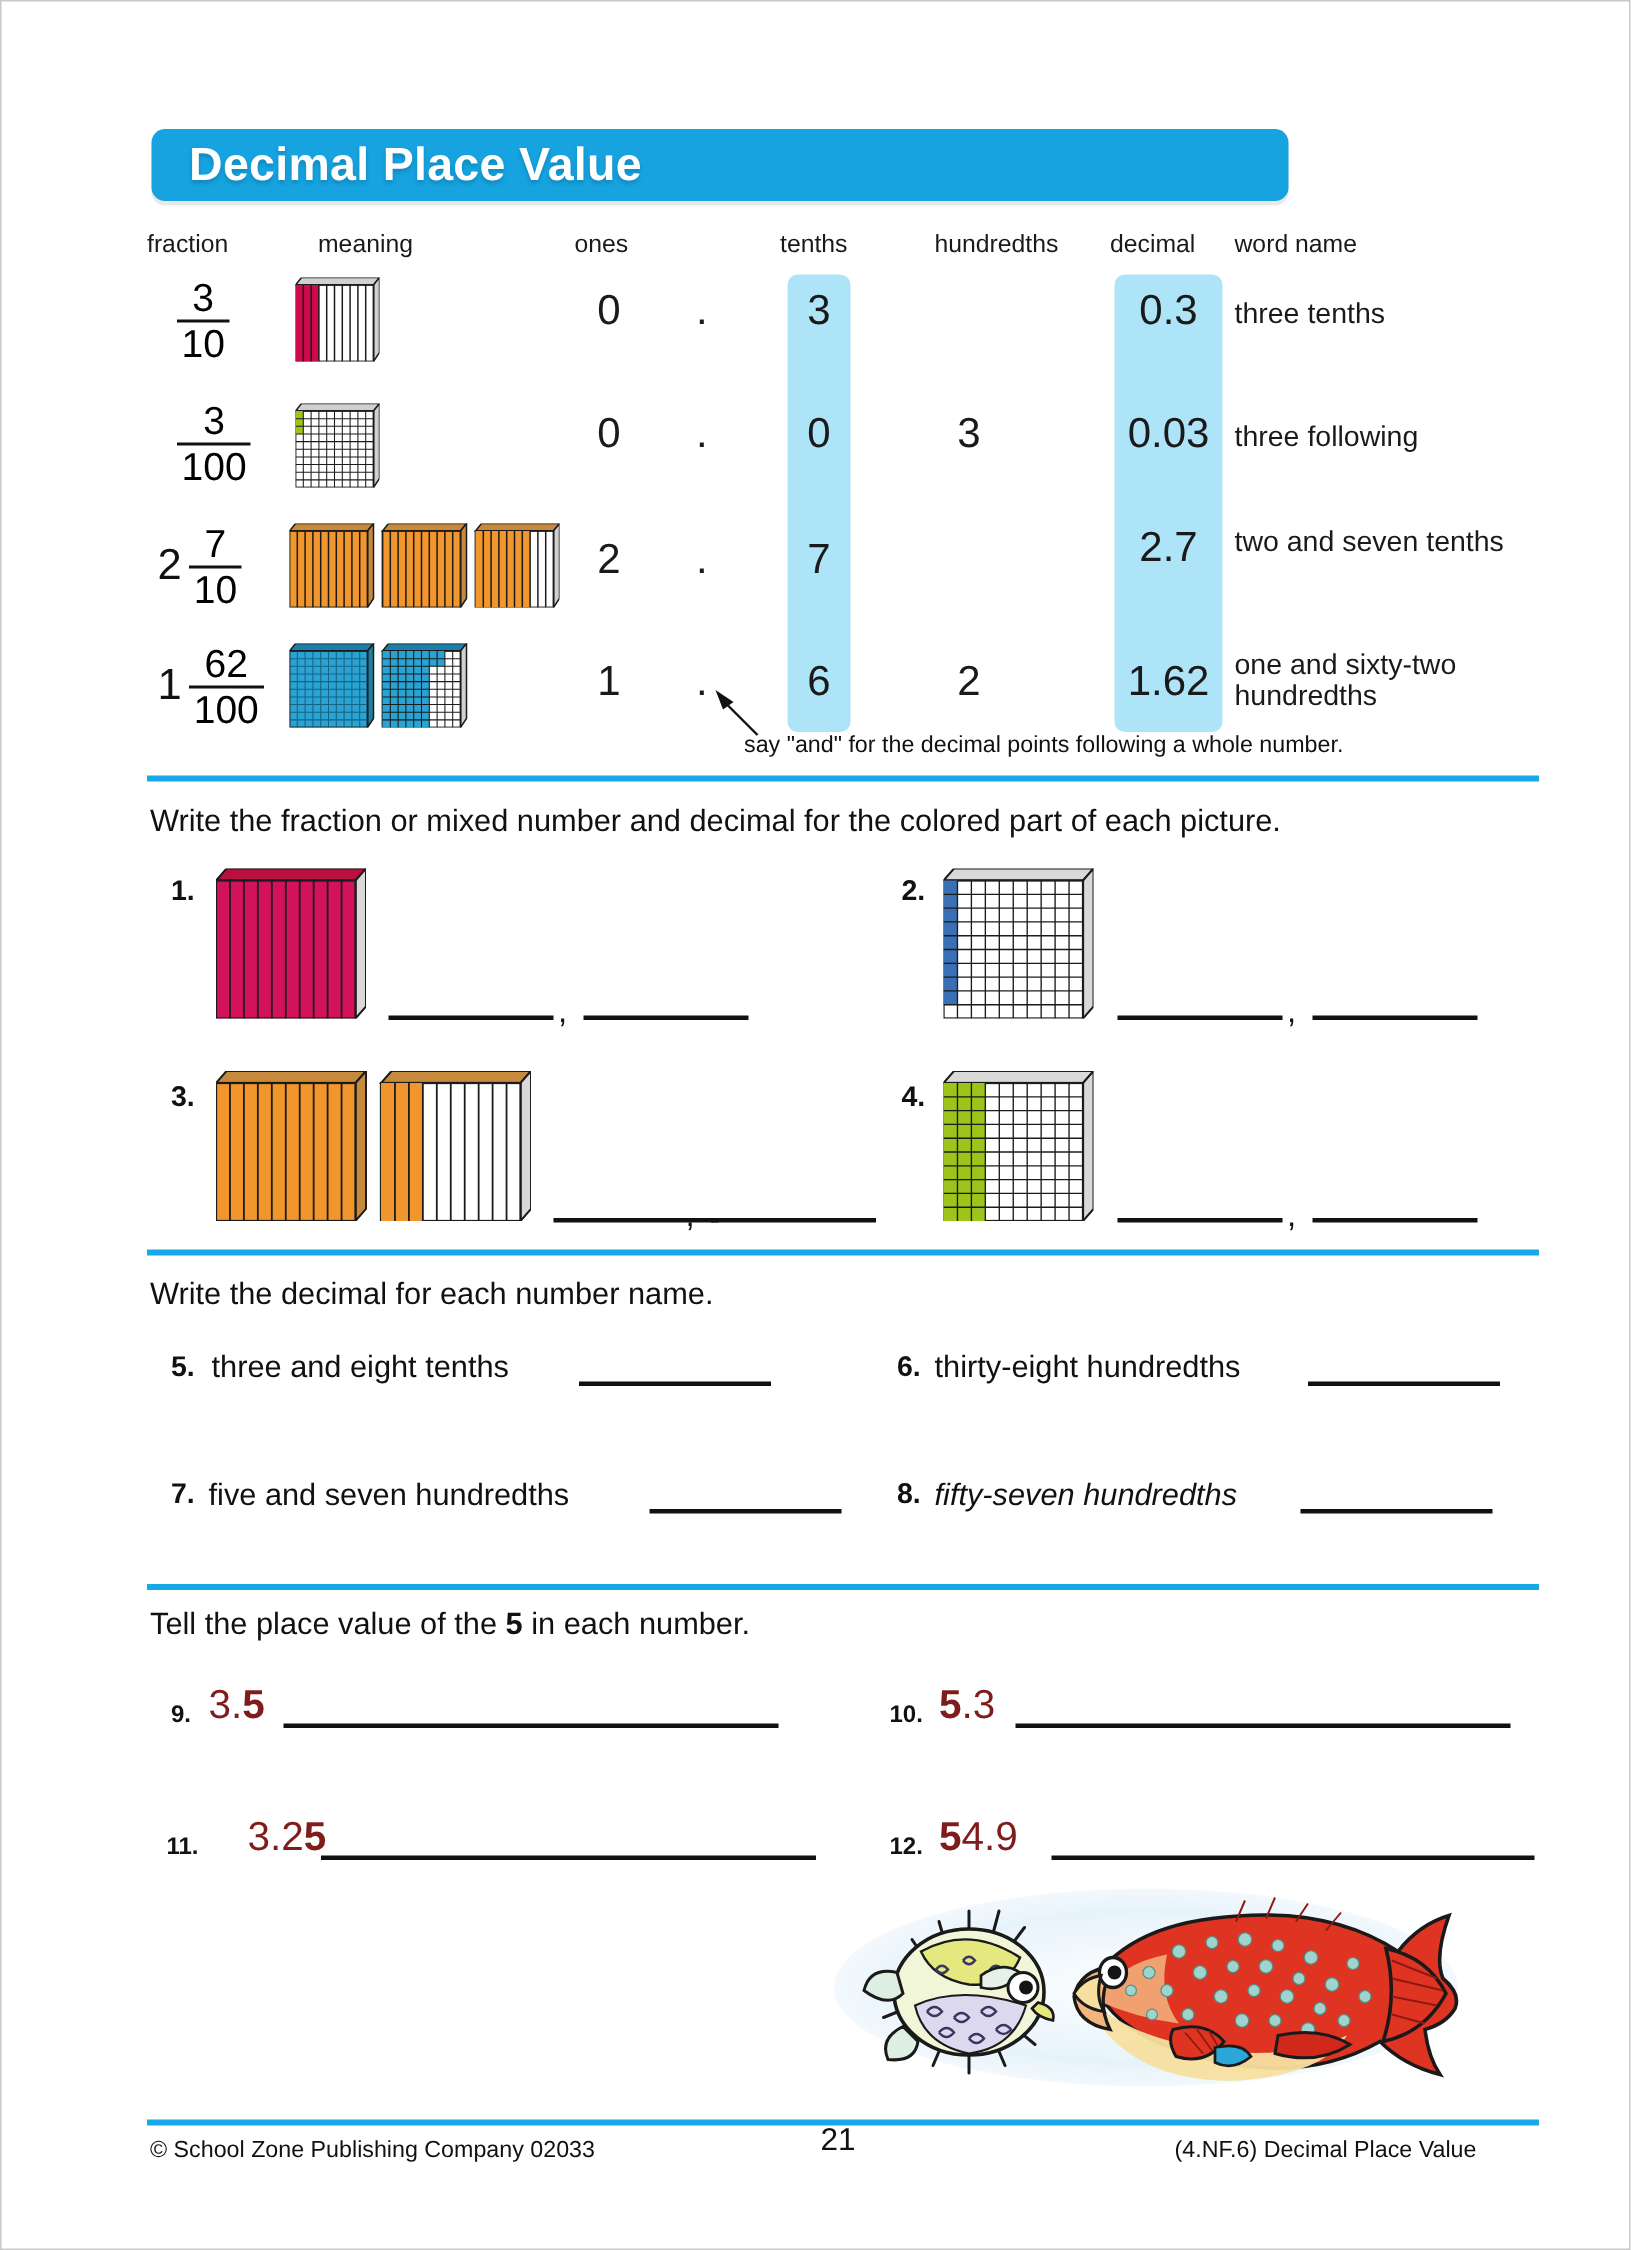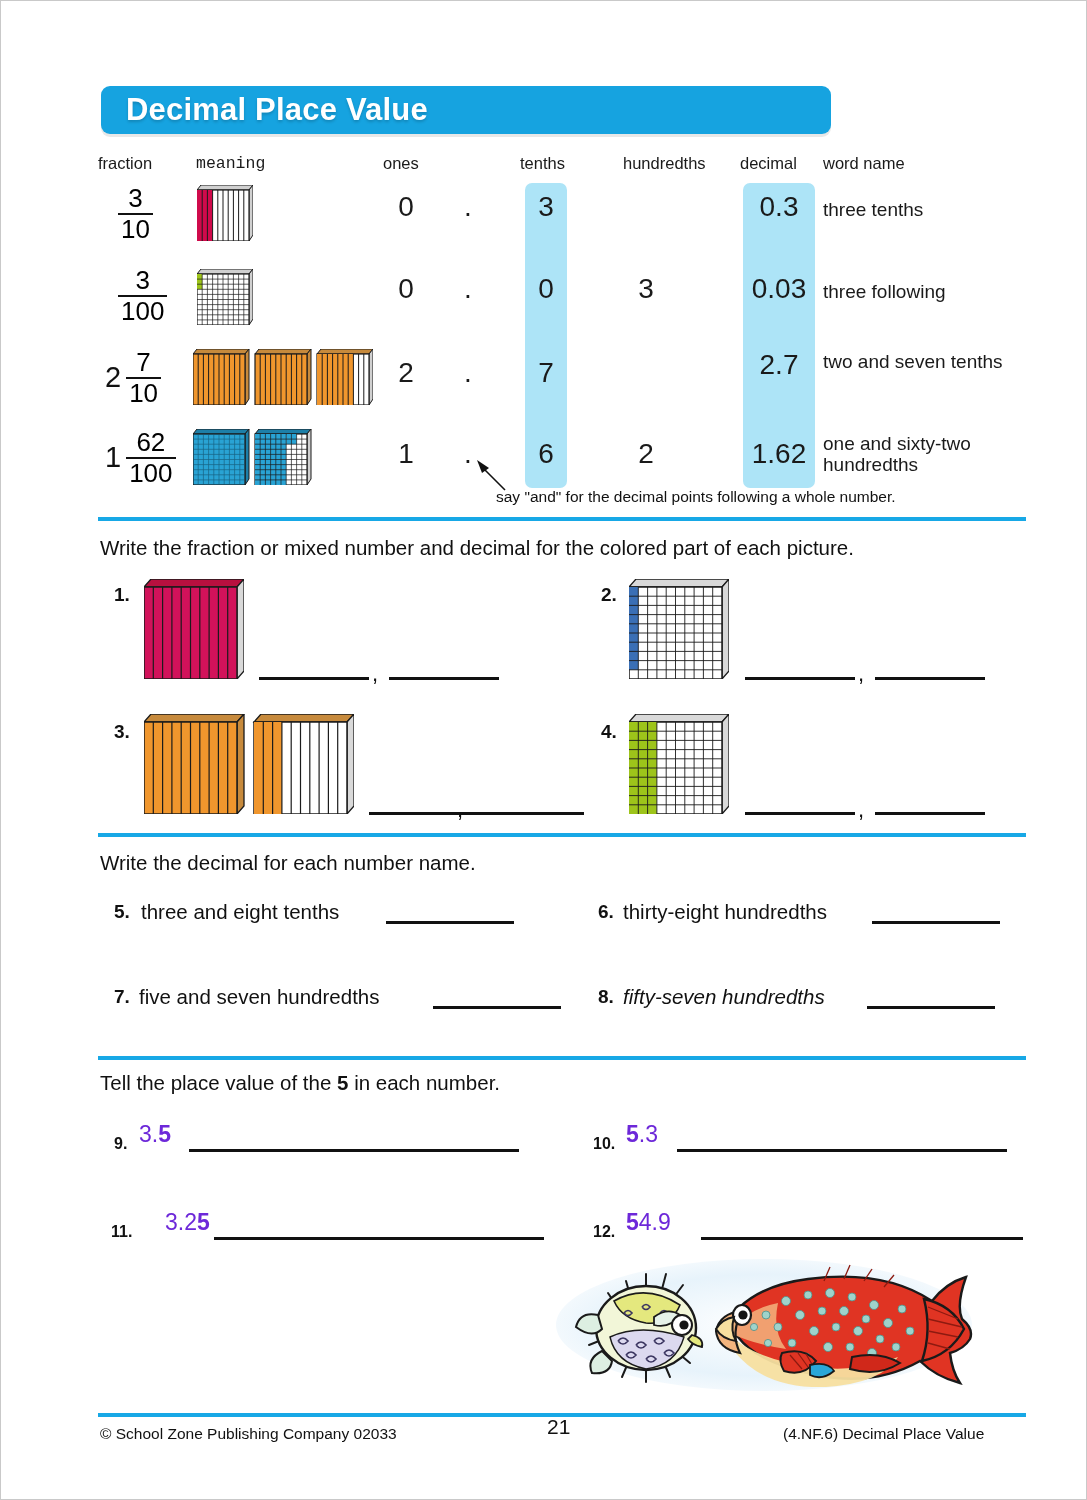--- a/index.html
+++ b/index.html
@@ -16,20 +16,21 @@
     background:#fff;
     overflow:hidden;
   }
 
   
   .banner{
     position:absolute;left:100px;top:85px;width:730px;height:48px;
     background:#16a3e0;
     border-radius:9px;
     box-shadow:0 3px 0 rgba(0,0,0,0.09);
+    padding-left:28px;
   }
   .banner-title{
     position:absolute;left:25px;top:6px;
     font-size:31px;font-weight:bold;color:#ffffff;
     letter-spacing:.2px;
     text-shadow:0 2px 3px rgba(0,0,0,.18);
   }
   .colhead{position:absolute;font-size:16.5px;color:#1a1a1a;white-space:nowrap;}
 
   .hl-col{
@@ -55,21 +56,21 @@
   .model{position:absolute;}
 
   
   .rule{position:absolute;left:97px;width:928px;height:4px;background:#17a8e6;}
 
   .prompt{position:absolute;font-size:20.5px;color:#111;white-space:nowrap;}
 
   .qnum{position:absolute;font-size:19px;font-weight:bold;color:#111;}
   .qnum-sm{position:absolute;font-size:16px;font-weight:bold;color:#111;}
   .qtext{position:absolute;font-size:20.5px;color:#111;white-space:nowrap;}
-  .qbig{position:absolute;font-size:23px;color:#6d28d9;white-space:nowrap;}
+  .qbig{position:absolute;font-size:27px;color:#7f1d1d;white-space:nowrap;}
   .qbig b{font-weight:bold;}
   .ansline{position:absolute;height:3px;background:#111;}
   .comma{position:absolute;font-size:22px;color:#111;}
 
   .note{position:absolute;font-size:15.5px;color:#111;white-space:nowrap;}
 
   
   .foot{position:absolute;font-size:15.5px;color:#111;white-space:nowrap;}
   .pageno{position:absolute;font-size:21px;color:#111;}
 
@@ -83,21 +84,21 @@
   <div class="banner">
     <div class="banner-title">Decimal Place Value</div>
   </div>
 
   <div>
 
     <div class="hl-col hl-tenths"></div>
     <div class="hl-col hl-decimal"></div>
 
     <div class="colhead" style="left:97px;top:153px;">fraction</div>
-    <div class="colhead" style="left:195px;top:153px;font-family:Liberation Mono, monospace;">meaning</div>
+    <div class="colhead" style="left:211px;top:153px;">meaning</div>
     <div class="colhead" style="left:382px;top:153px;">ones</div>
     <div class="colhead" style="left:519px;top:153px;">tenths</div>
     <div class="colhead" style="left:604px;top:153px;margin-left:18px;">hundredths</div>
     <div class="colhead" style="left:739px;top:153px;">decimal</div>
     <div class="colhead" style="left:822px;top:153px;">word name</div>
 
     <div class="frac" style="left:112px;top:184px;">
       <span class="whole"></span>
       <span class="fr">
         <span class="num">3</span>

